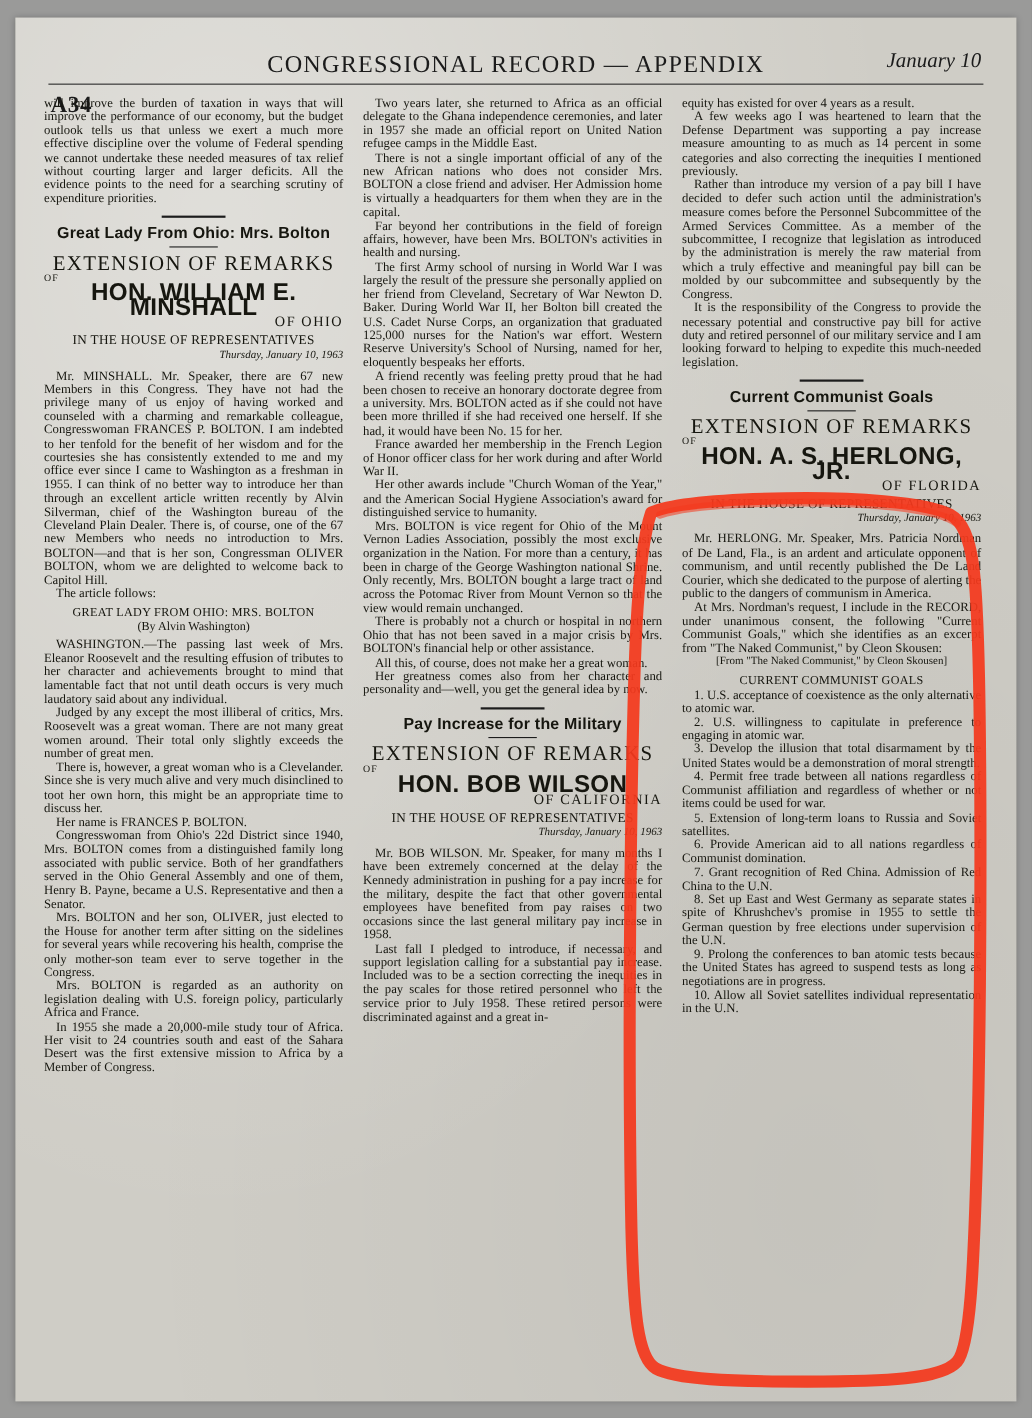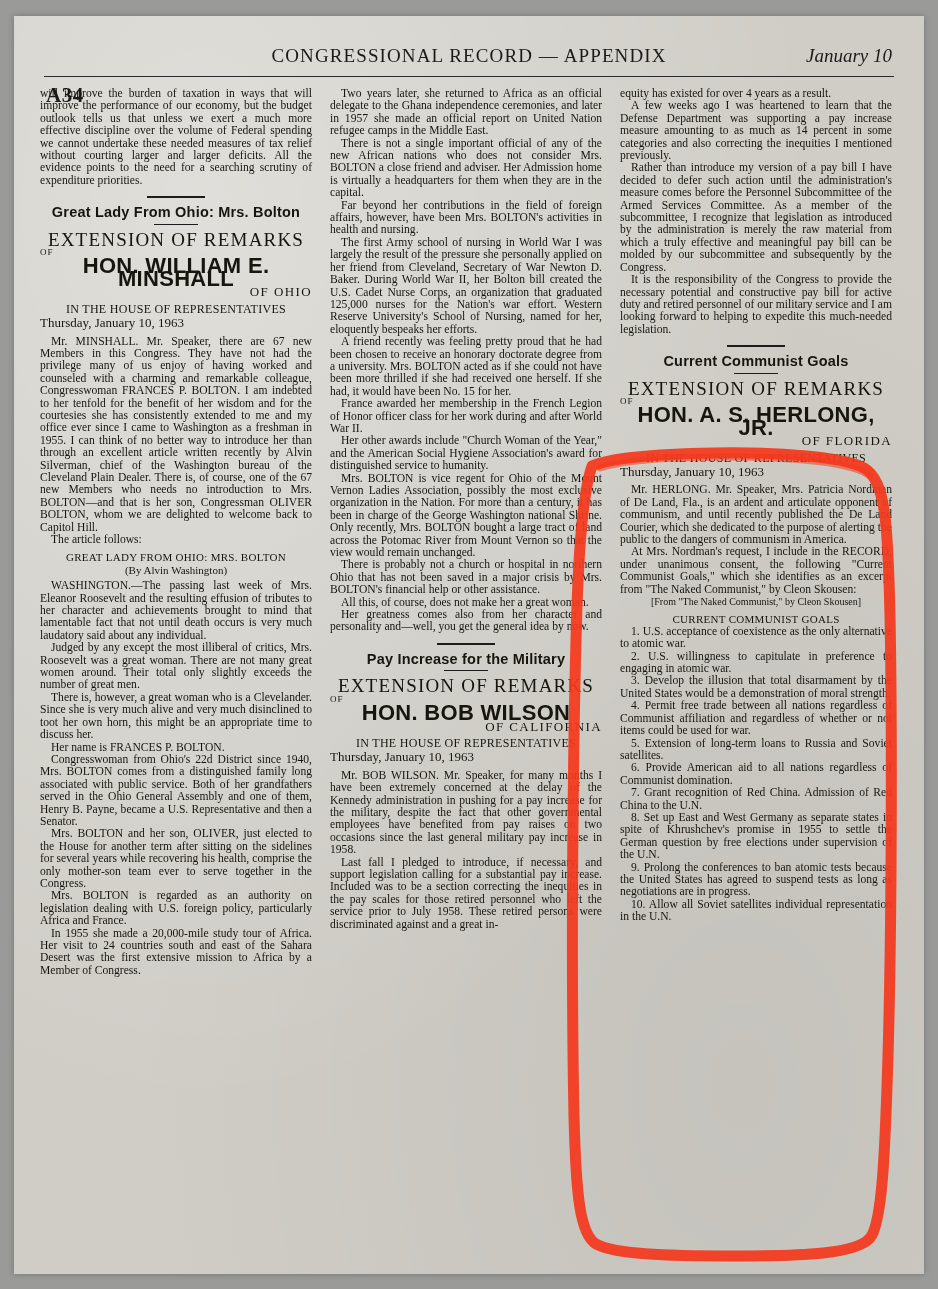--- a/index.html
+++ b/index.html
@@ -47,21 +47,21 @@
     font-size: 21px;
     font-weight: bold;
     letter-spacing: 0.5px;
     margin-top: 39px;
   }
   .hdr .title {
     position: absolute;
     left: 0; right: 0;
     top: 1px;
     text-align: center;
-    font-size: 19px;
+    font-size: 22px;
     letter-spacing: 1.1px;
   }
   .hdr .folio-right {
     position: absolute;
     right: 6px;
     top: 1px;
     font-size: 19px;
     font-style: italic;
     font-weight: normal;
   }
@@ -141,22 +141,23 @@
     letter-spacing: 1.4px;
     margin: 0 0 4px 0;
   }
   .head-house {
     text-align: center;
     font-size: 12px;
     letter-spacing: 0.3px;
     margin: 3px 0 2px 0;
   }
   .head-date {
-    text-align: left;
-    font-size: 13px;
+    text-align: right;
+    font-style: italic;
+    font-size: 10px;
     margin: 2px 0 6px 0;
   }
   .sub-center {
     text-align: center;
     font-variant: small-caps;
     font-size: 11px;
     letter-spacing: 0.3px;
     margin: 5px 0 0 0;
   }
   .sub-center2 {

